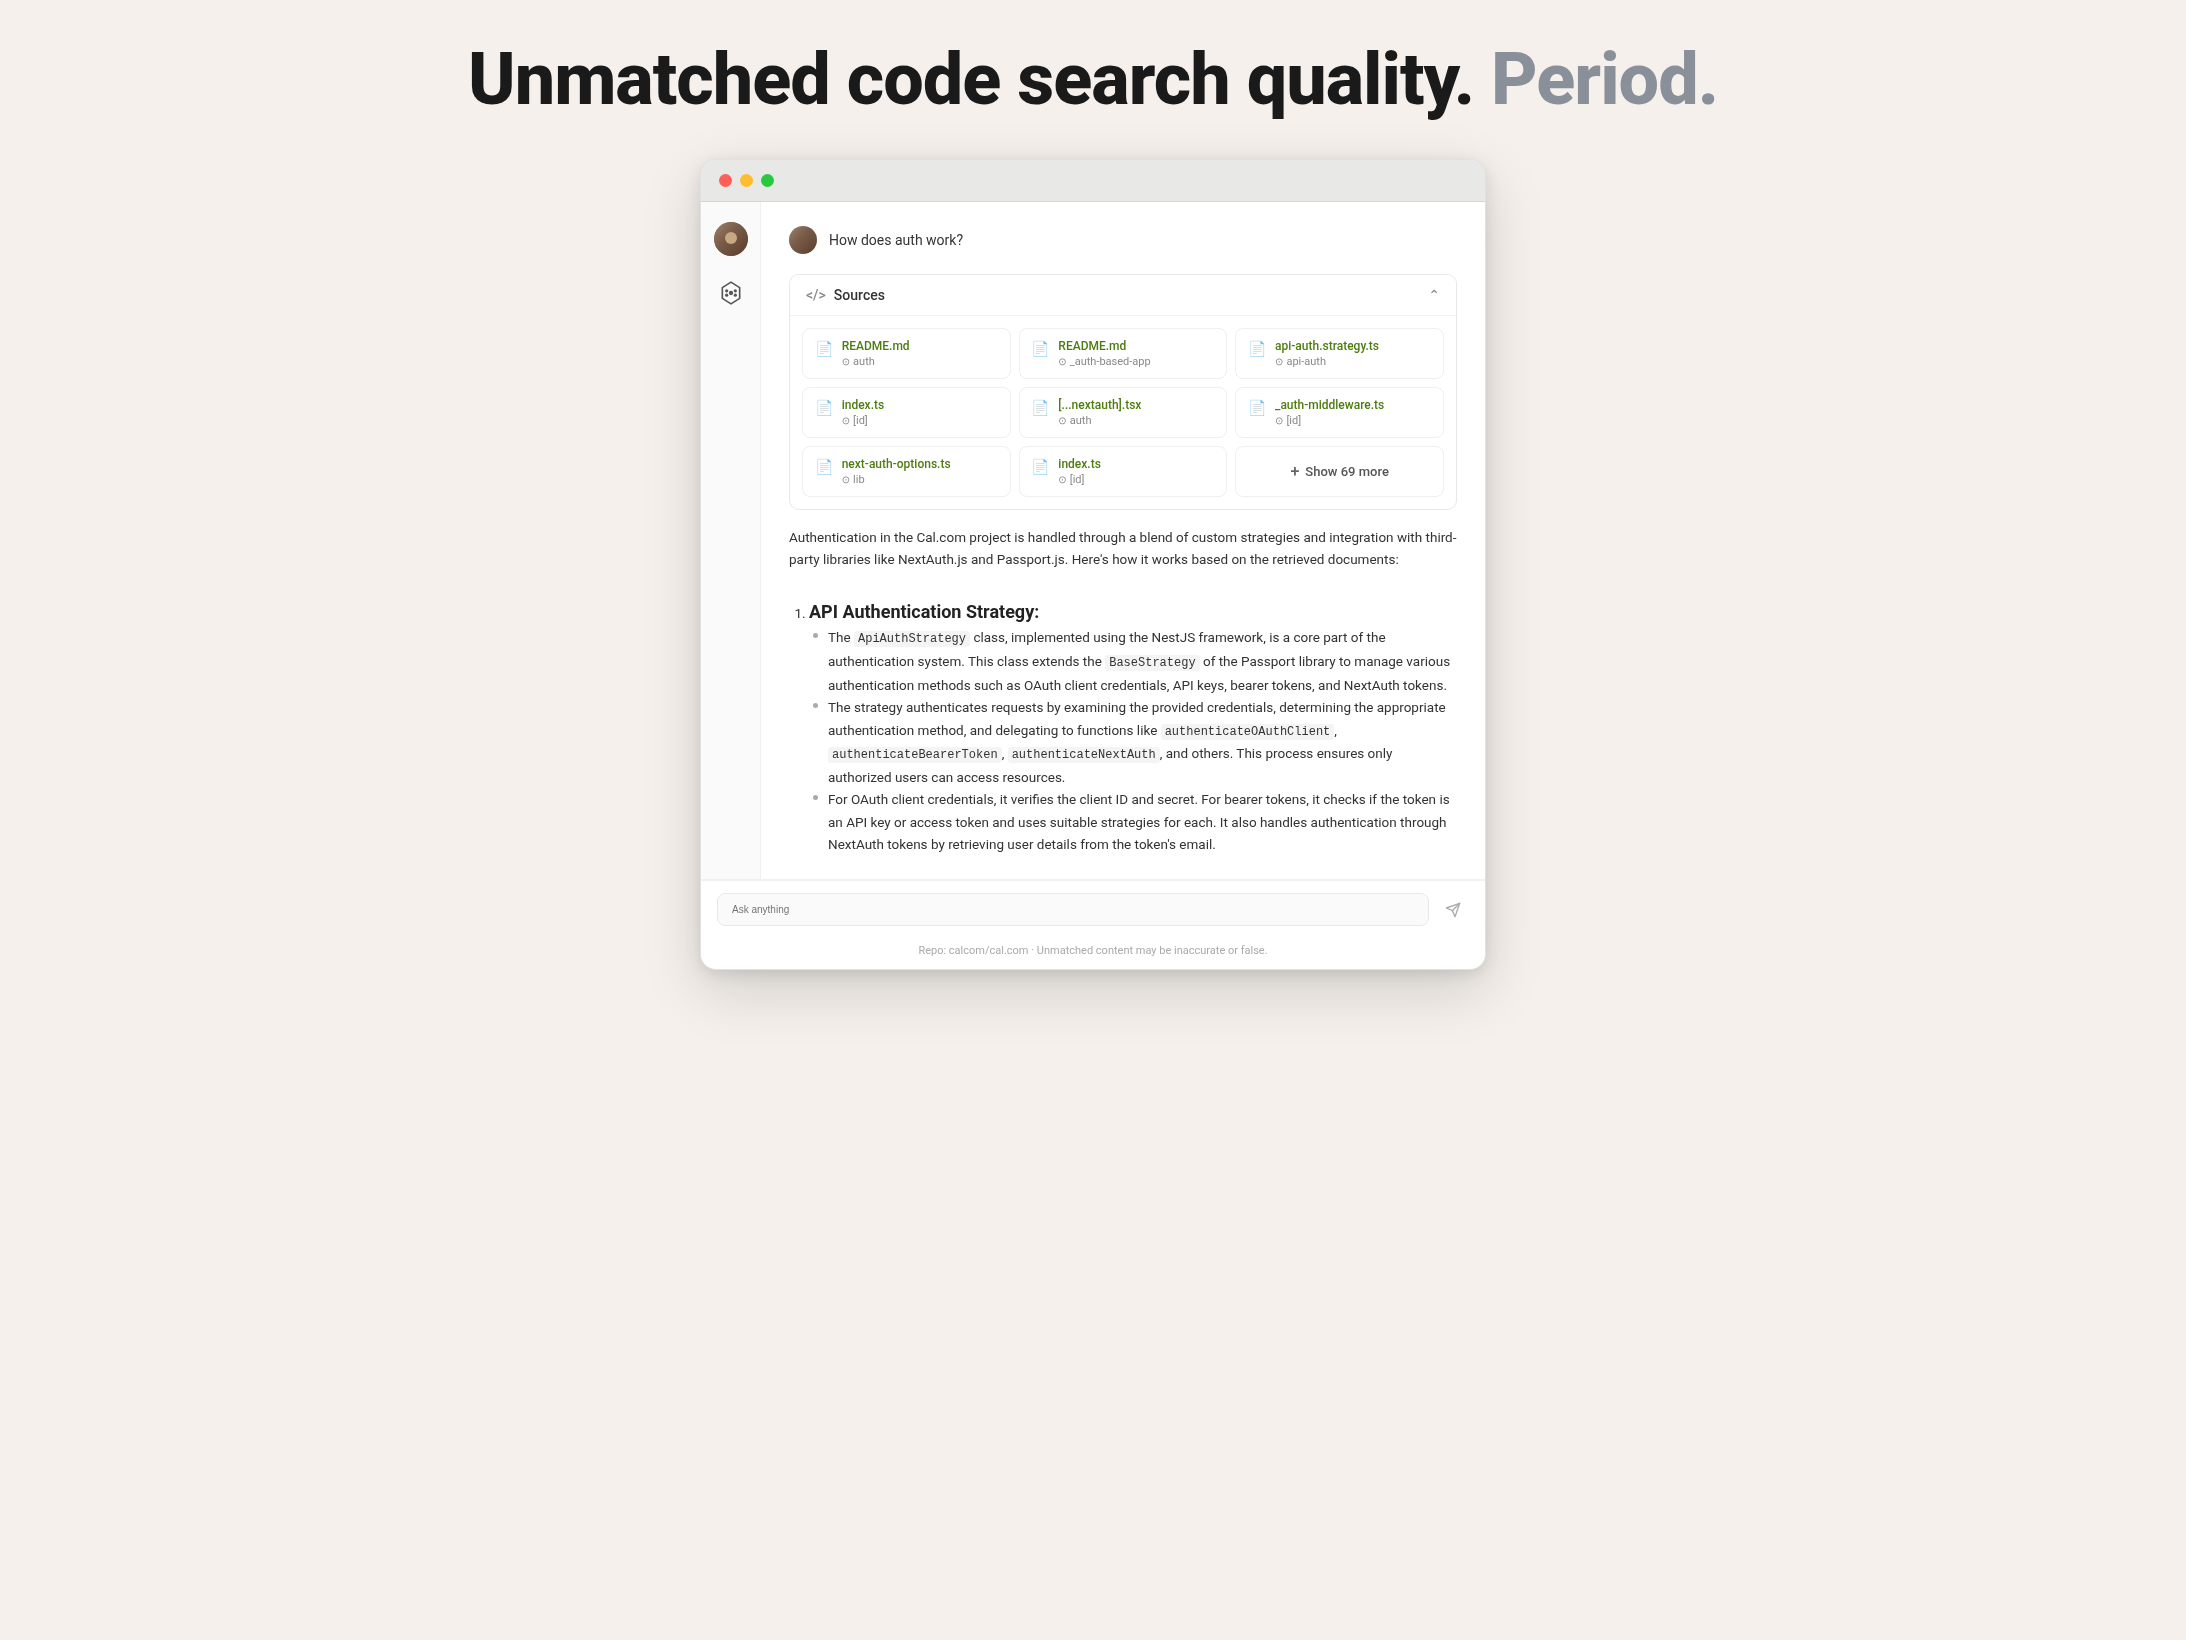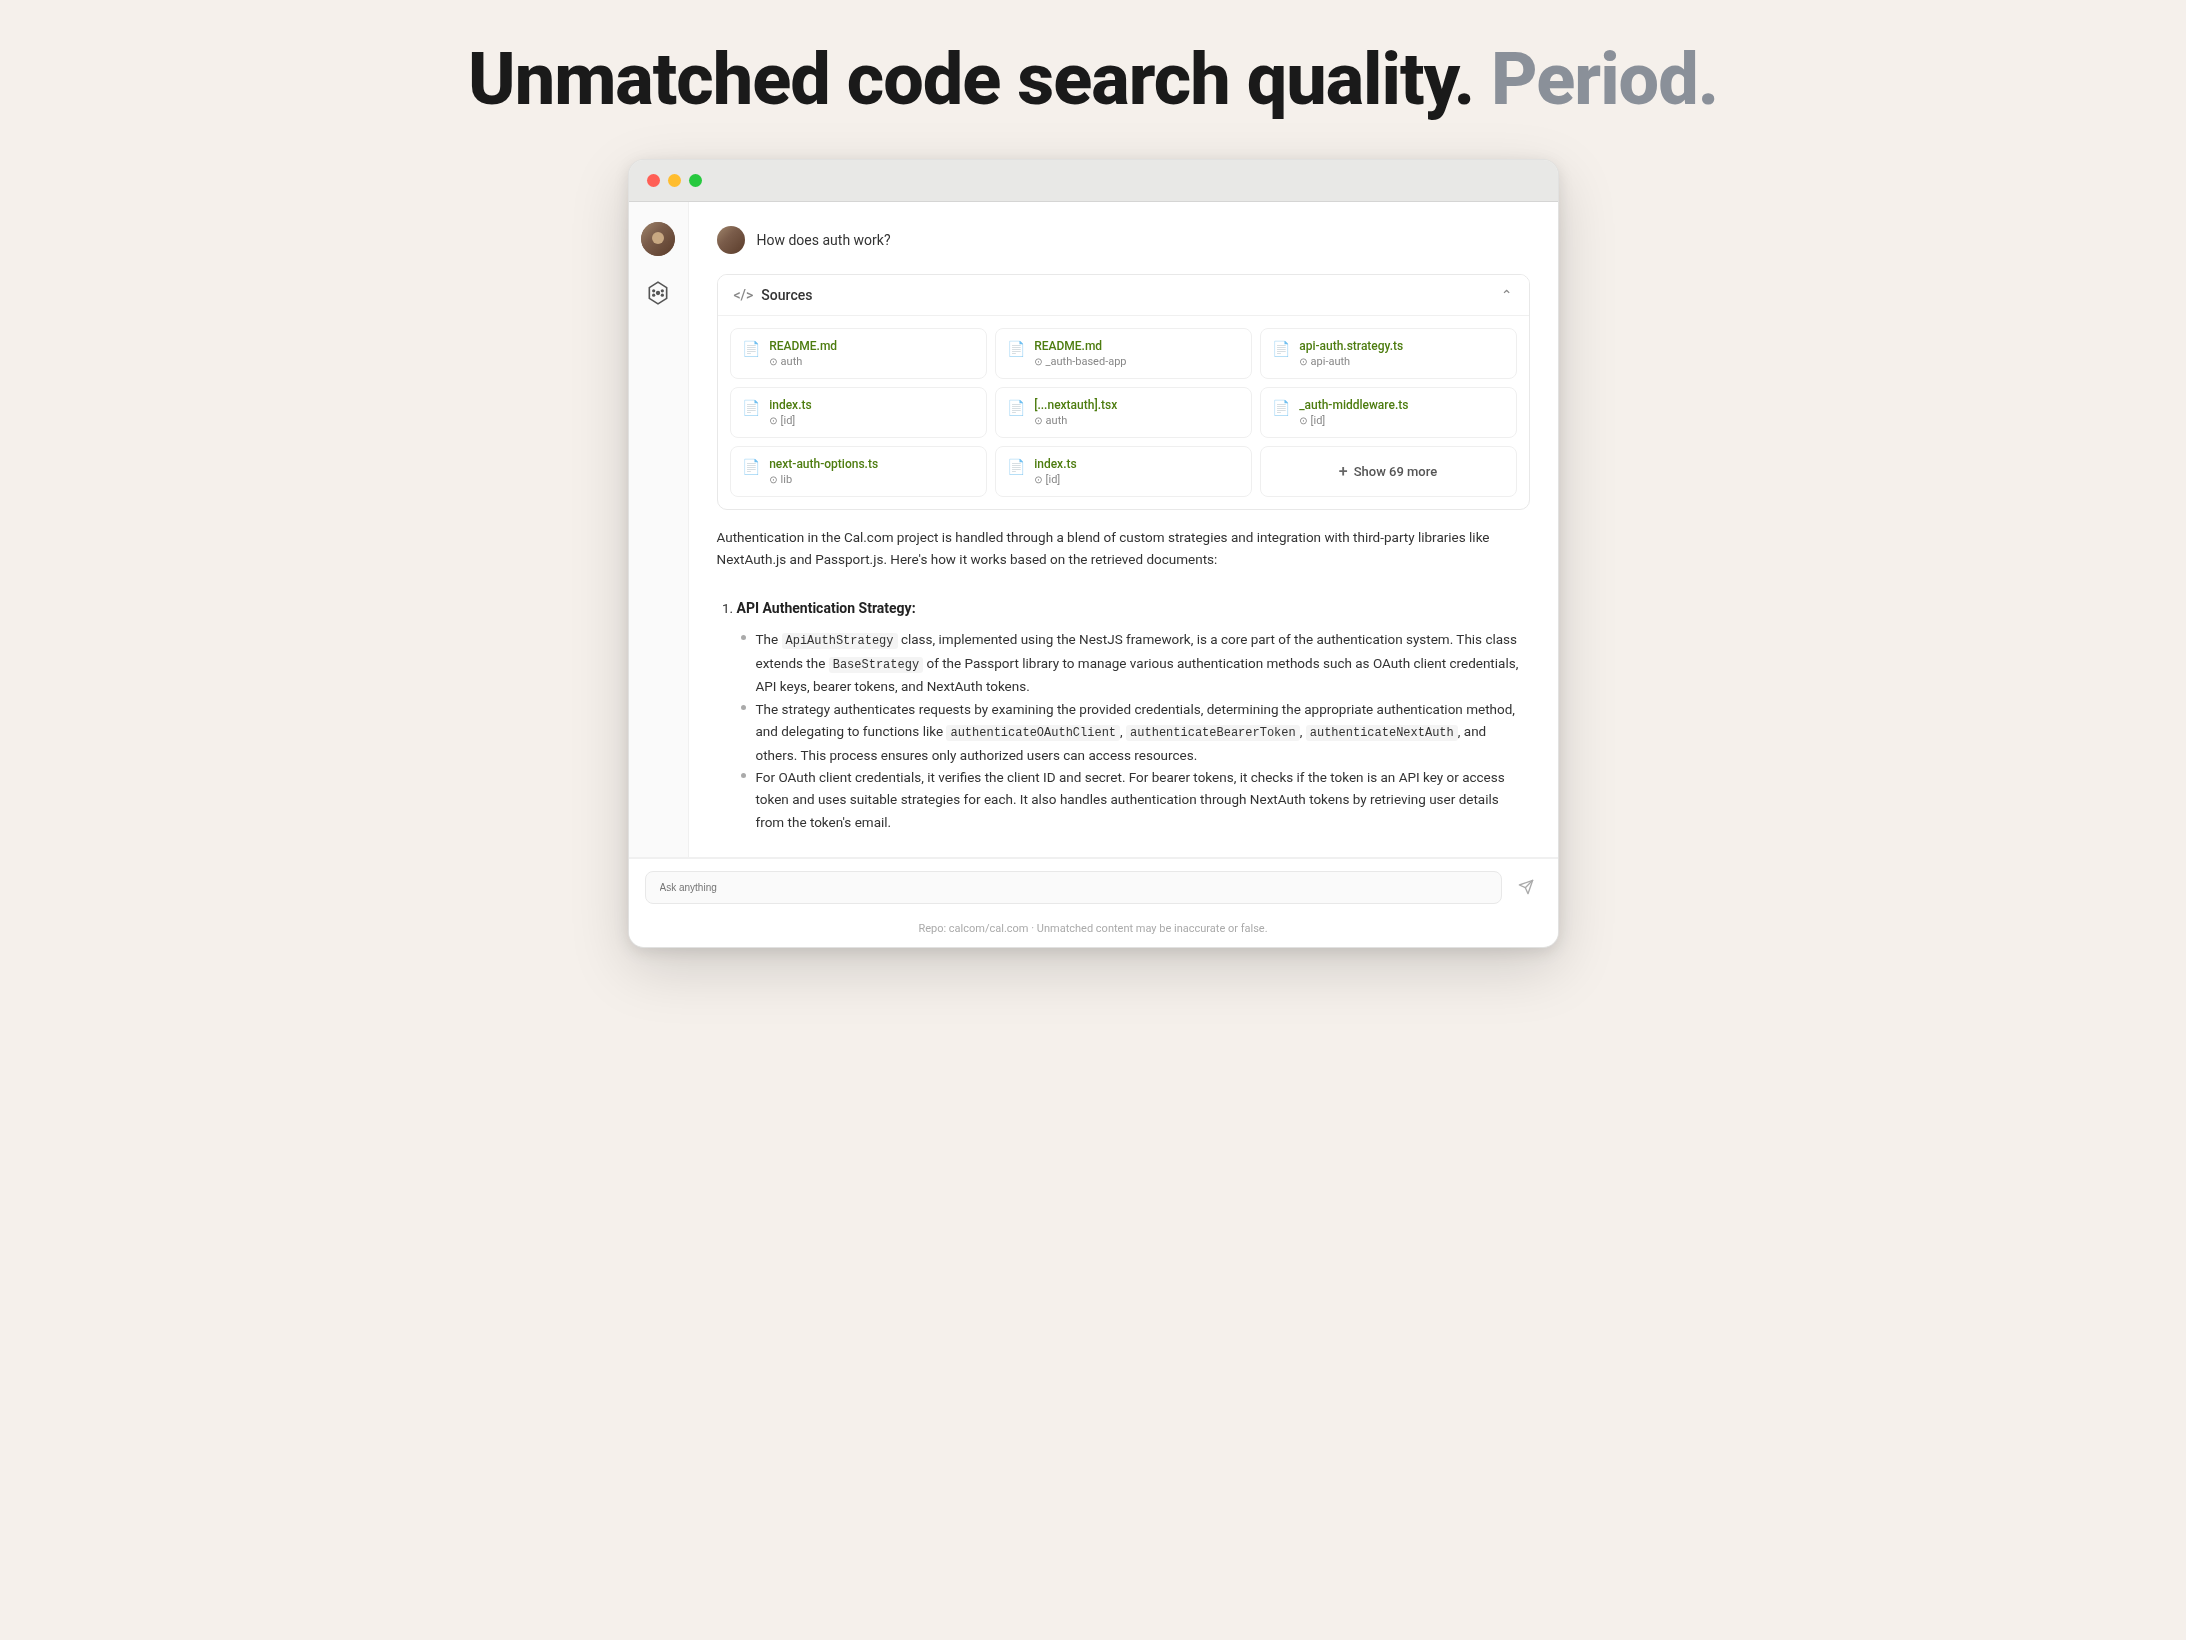--- a/index.html
+++ b/index.html
@@ -27,21 +27,21 @@
       color: #1a1a1a;
     }
 
     .headline-gray {
       color: #8a9099;
     }
 
     .browser-window {
       background: #f5f5f3;
       border-radius: 16px;
-      width: 931px;
+      width: 786px;
       max-width: 100%;
       box-shadow: 0 20px 60px rgba(0,0,0,0.15), 0 4px 16px rgba(0,0,0,0.1);
       overflow: hidden;
       border: 1px solid rgba(0,0,0,0.08);
     }
 
     .browser-titlebar {
       background: #e8e8e6;
       padding: 14px 18px;
       display: flex;
@@ -283,23 +283,22 @@
       flex-direction: column;
       gap: 14px;
     }
 
     .answer-list-item {
       list-style: decimal;
     }
 
     .list-item-header {
       font-weight: 700;
-      font-size: 14px;
+      font-size: 18px;
       color: #222;
-      margin-bottom: 8px;
     }
 
     .bullet-list {
       list-style: none;
       padding-left: 4px;
       display: flex;
       flex-direction: column;
       justify-content: space-between;
     }
 

